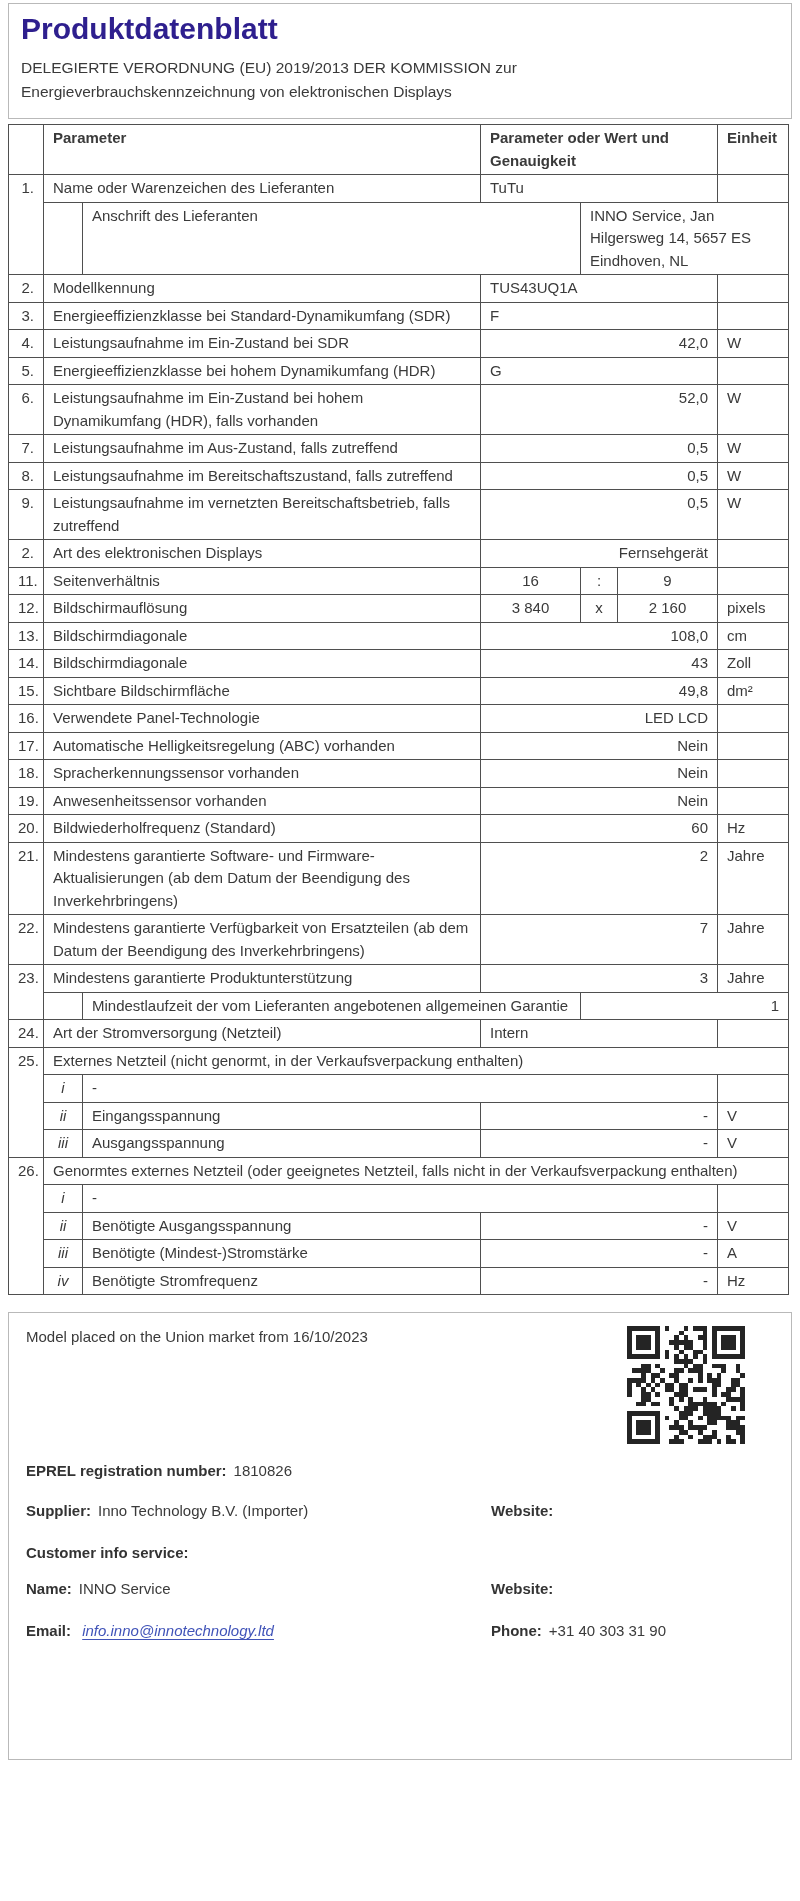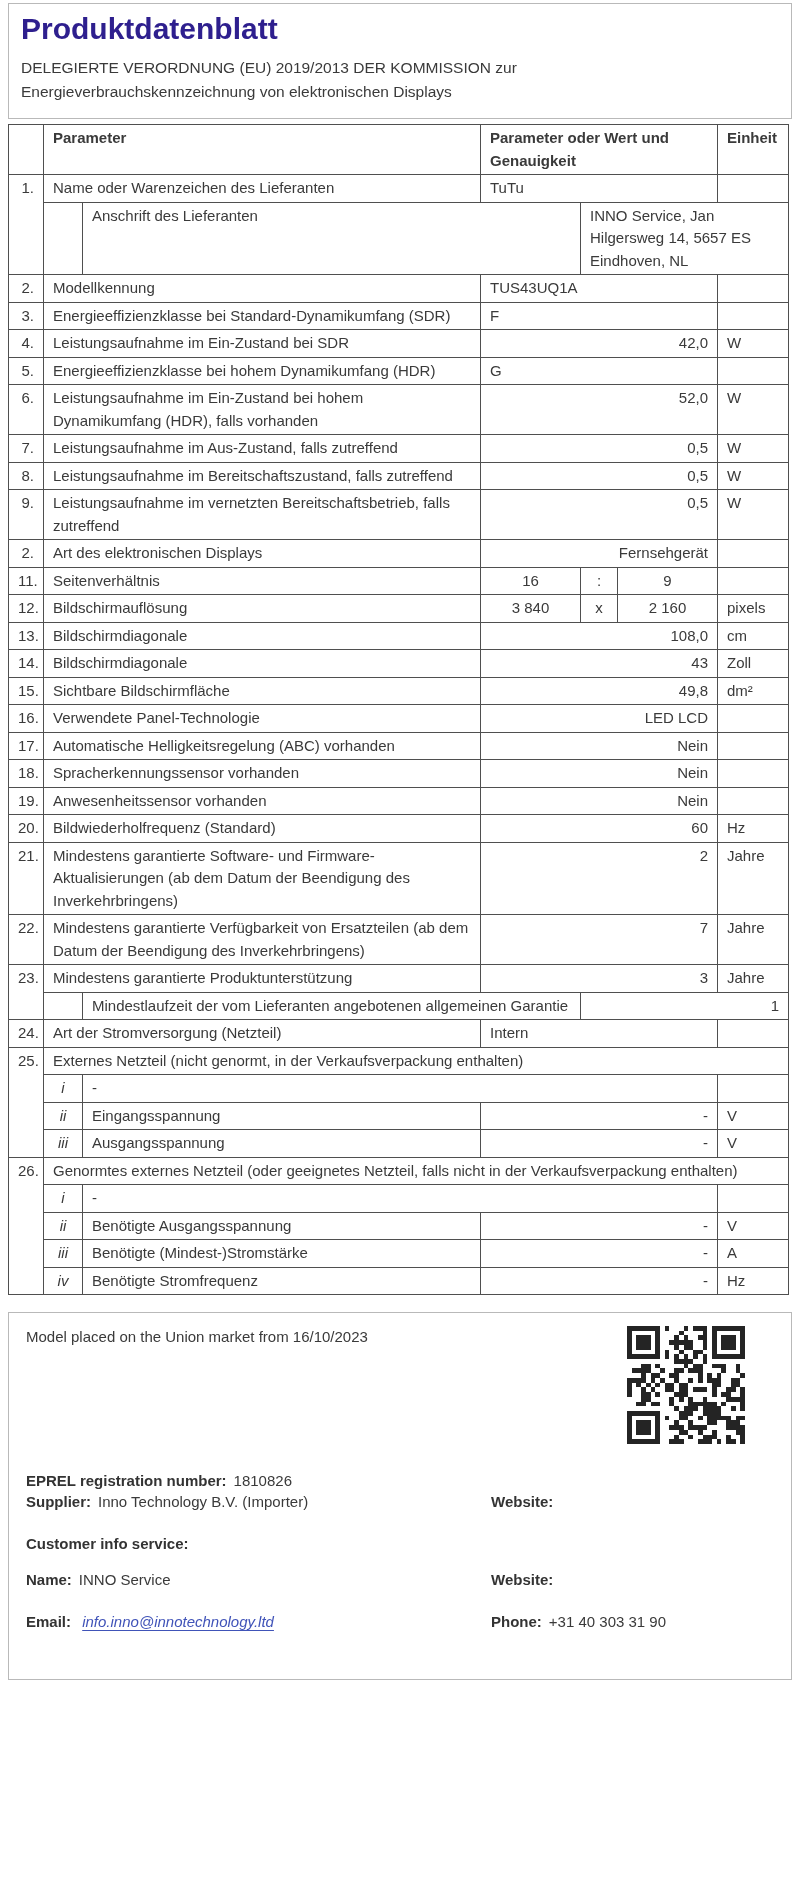--- a/index.html
+++ b/index.html
@@ -56,39 +56,39 @@
   td.val-r { text-align: right; }
   td.val-l { text-align: left; }
   td.va, td.sep, td.vb { text-align: center; }
   td.unit  { text-align: left; }
   td.subparam { padding-left: 12px; }
 
   
   .footer-box {
     border: 1px solid #b9b9b9;
     margin-top: 17px;
-    height: 368px;
+    height: 448px;
     padding: 13px 17px 0 17px;
     font-size: 15px;
     line-height: 1.4;
   }
   .f-grid { display: grid; grid-template-columns: 465px 1fr; }
   .f-label { font-weight: bold; color: #333; }
   .f-value { margin-left: 7px; }
   .link {
     color: #4053b8;
     text-decoration: underline;
     text-underline-offset: 3px;
     cursor: pointer;
   }
   .eprel-link { display: inline-block; max-width: 252px; word-break: break-all; line-height: 1.5; }
   .qr-wrap { margin-left: auto; margin-right: 29px; width: 118px; height: 118px; }
   .row-note { align-items: start; }
-  .row-eprel { margin-top: 26px; }
-  .row-supplier { }
+  .row-eprel { margin-top: 16px; }
+  .row-supplier { margin-top: 19px; }
   .row-care { margin-top: 21px; }
   .row-name { margin-top: 15px; }
   .row-email { margin-top: 21px; }
   .row-address { margin-top: 24px; }
   .addr-line { line-height: 1.35; }
 </style>
 </head>
 <body>
 
 <div class="page">

